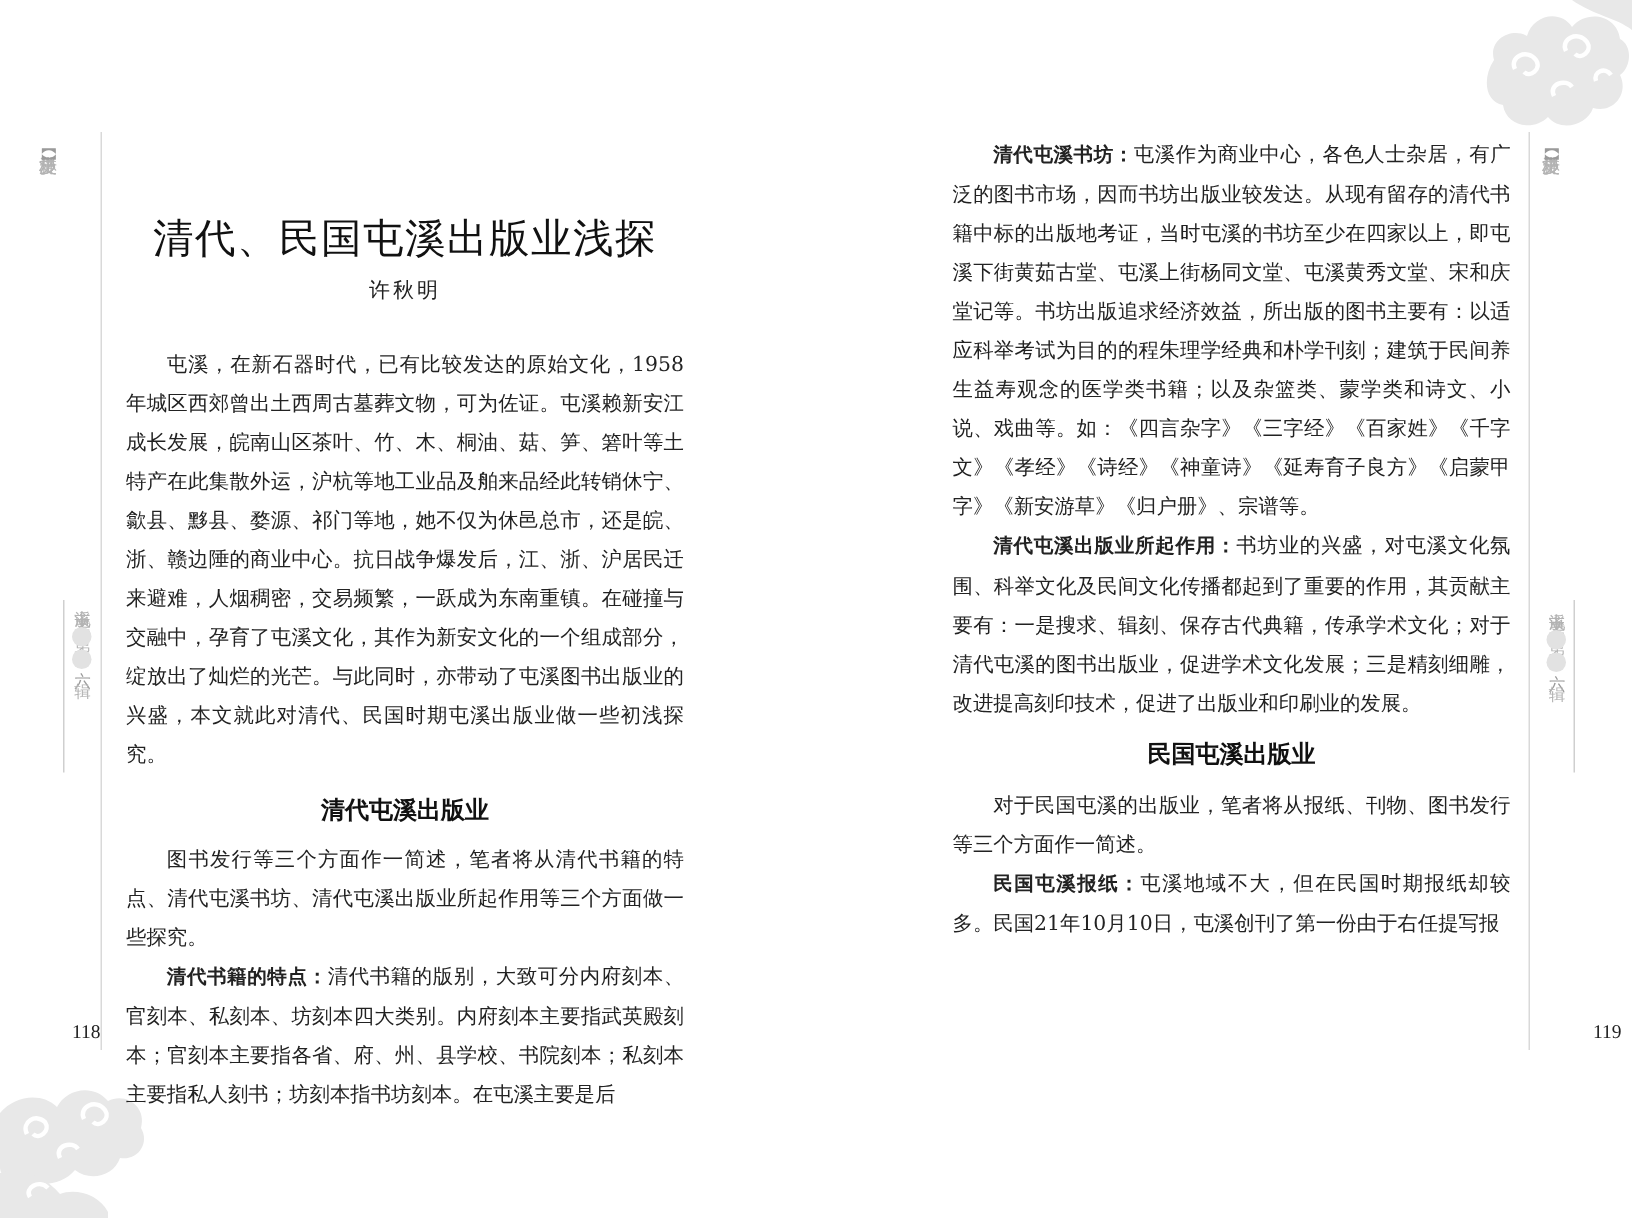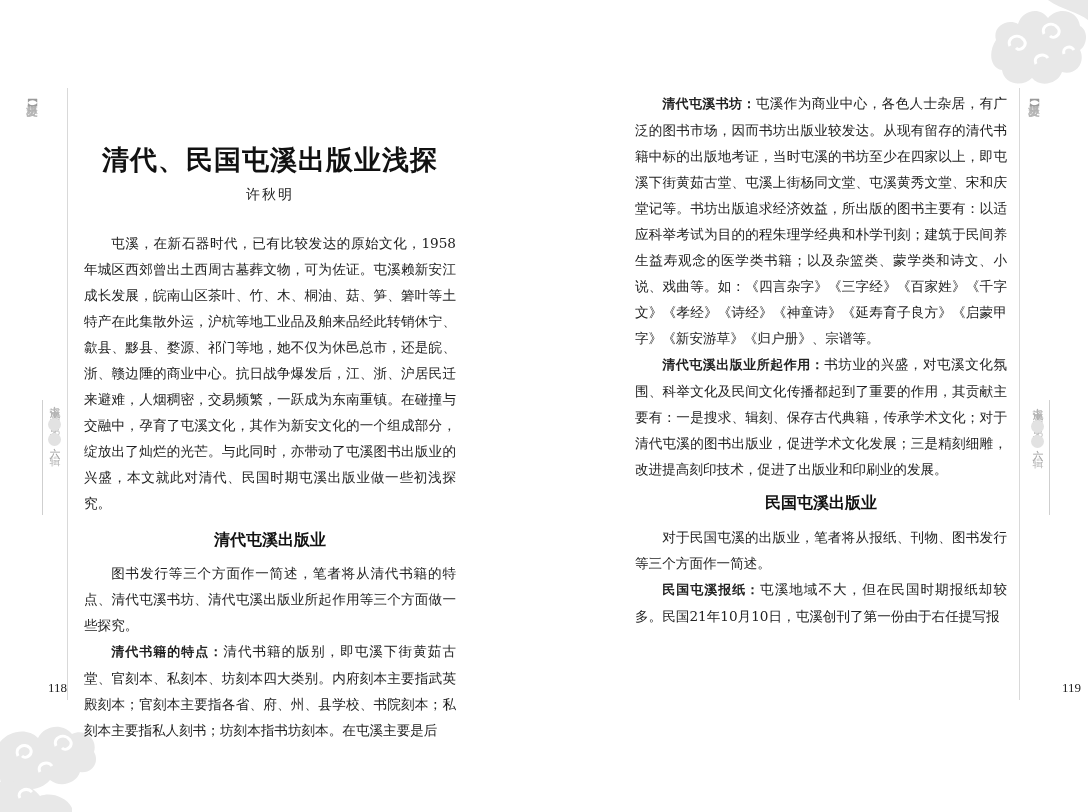--- a/index.html
+++ b/index.html
@@ -44,21 +44,21 @@
     color: #222;
   }
 
   .content { position: absolute; font-size: 13.6px; line-height: 26px; color: #222; }
   .content p { text-align: justify; text-indent: 2em; }
   .content p.noindent { text-indent: 0; }
   .content .lead { font-family: "DejaVu Sans", "Liberation Sans", sans-serif; font-weight: bold; font-size: 13px; }
 
   .title {
     font-family: "DejaVu Serif", serif;
-    font-weight: bold;
+    font-weight: normal;
     font-size: 27px;
     letter-spacing: 1px;
     color: #111;
     text-align: center;
   }
   .author { text-align: center; font-size: 14px; letter-spacing: 2px; color: #222; }
   .section-heading {
     font-family: "DejaVu Sans", "Liberation Sans", sans-serif;
     font-weight: bold;
     font-size: 16px;
@@ -99,21 +99,21 @@
 
   <div class="page-number" style="left:48px; top:680px;">118</div>
 
   <div class="content" style="left:84px; top:140px; width:372px;">
     <div class="title" style="line-height:40px;">清代、民国屯溪出版业浅探</div>
     <div class="author" style="margin-top:2px; line-height:24px;">许秋明</div>
     <p style="margin-top:24px;">屯溪，在新石器时代，已有比较发达的原始文化，1958年城区西郊曾出土西周古墓葬文物，可为佐证。屯溪赖新安江成长发展，皖南山区茶叶、竹、木、桐油、菇、笋、箬叶等土特产在此集散外运，沪杭等地工业品及舶来品经此转销休宁、歙县、黟县、婺源、祁门等地，她不仅为休邑总市，还是皖、浙、赣边陲的商业中心。抗日战争爆发后，江、浙、沪居民迁来避难，人烟稠密，交易频繁，一跃成为东南重镇。在碰撞与交融中，孕育了屯溪文化，其作为新安文化的一个组成部分，绽放出了灿烂的光芒。与此同时，亦带动了屯溪图书出版业的兴盛，本文就此对清代、民国时期屯溪出版业做一些初浅探究。</p>
     <div class="section-heading" style="margin-top:6px; line-height:36px;">清代屯溪出版业</div>
     <p style="margin-top:2px;">图书发行等三个方面作一简述，笔者将从清代书籍的特点、清代屯溪书坊、清代屯溪出版业所起作用等三个方面做一些探究。</p>
     <p>
-      <span class="lead">清代书籍的特点：</span><span>清代书籍的版别，即屯溪下街黄茹古堂、官刻本、私刻本、坊刻本四大类别。内府刻本主要指武英殿刻本；官刻本主要指各省、府、州、县学校、书院刻本；私刻本主要指私人刻书；坊刻本指书坊刻本。在屯溪主要是后</span>
+      <span class="lead">清代书籍的特点：</span><span>清代书籍的版别，大致可分内府刻本、官刻本、私刻本、坊刻本四大类别。内府刻本主要指武英殿刻本；官刻本主要指各省、府、州、县学校、书院刻本；私刻本主要指私人刻书；坊刻本指书坊刻本。在屯溪主要是后</span>
     </p>
   </div>
 </div>
 
 <div class="page page-right">
 
   <svg class="cloud" style="left:444px; top:0;" width="100" height="92" viewBox="0 0 100 92">
     <g fill="#e8e8e8">
       <path d="M8 40 C4 26 20 18 30 24 C34 10 52 6 60 18 C70 6 90 10 92 26 C100 30 100 44 92 50 C98 62 88 76 74 72 C70 84 52 88 44 78 C34 88 16 84 14 70 C2 68 0 52 8 40 Z"></path>
       <path d="M60 0 L100 0 L100 20 C90 12 74 10 60 0 Z"></path>

